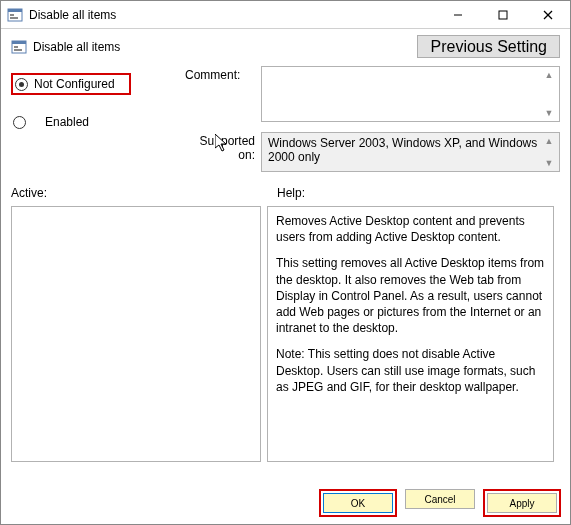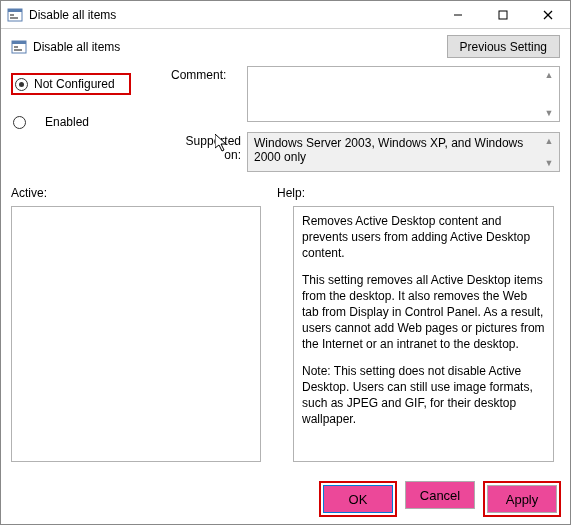--- a/index.html
+++ b/index.html
@@ -43,33 +43,33 @@
   .header .icon {
     width: 16px; height: 16px;
     margin-right: 6px;
   }
   .header .spacer { flex: 1; }
   .navbtn {
     height: 23px;
     padding: 0 12px;
     border: 1px solid #adadad;
     background: #e1e1e1;
-    font-size: 12px;
+    font-size: 16px;
     margin-left: 22px;
     display: inline-flex;
     align-items: center;
   }
   
   .midwrap {
     padding: 0 10px;
   }
   .midgrid {
     display: grid;
     grid-template-columns: 150px 1fr;
-    column-gap: 10px;
+    column-gap: 24px;
   }
   .lefttop {
     display: grid;
     grid-template-rows: auto auto auto auto;
     row-gap: 7px;
     padding-top: 2px;
   }
   .radio-row {
     display: flex;
     align-items: center;
@@ -142,21 +142,21 @@
   
   .section-labels {
     display: grid;
     grid-template-columns: 250px 1fr;
     padding: 0 10px;
     margin-top: 14px;
   }
   .bigboxes {
     display: grid;
     grid-template-columns: 250px 1fr;
-    gap: 32px;
+    gap: 6px;
     padding: 6px 16px 0 10px;
     height: 262px;
   }
   .optionsbox, .helpbox {
     border: 1px solid #b2b2b2;
   }
   .helpbox {
     padding: 6px 8px;
     line-height: 1.35;
     overflow: auto;
@@ -164,27 +164,27 @@
   .helpbox p { margin: 0 0 10px 0; }
   
   .footer {
     position: absolute;
     bottom: 8px; right: 10px;
     display: flex;
     gap: 8px;
   }
   .dlgbtn {
     width: 70px;
-    height: 28px;
+    height: 20px;
     border: 1px solid #adadad;
-    background: #ec4899;
+    background: #fef9c3;
     display: inline-flex;
     align-items: center;
     justify-content: center;
-    font-size: 13px;
+    font-size: 10px;
   }
   .dlgbtn.default { border-color: #0078d7; }
   .btn-highlight {
     border: 2px solid #d30000;
     padding: 2px;
     display: inline-flex;
   }
 </style>
 </head>
 <body>

